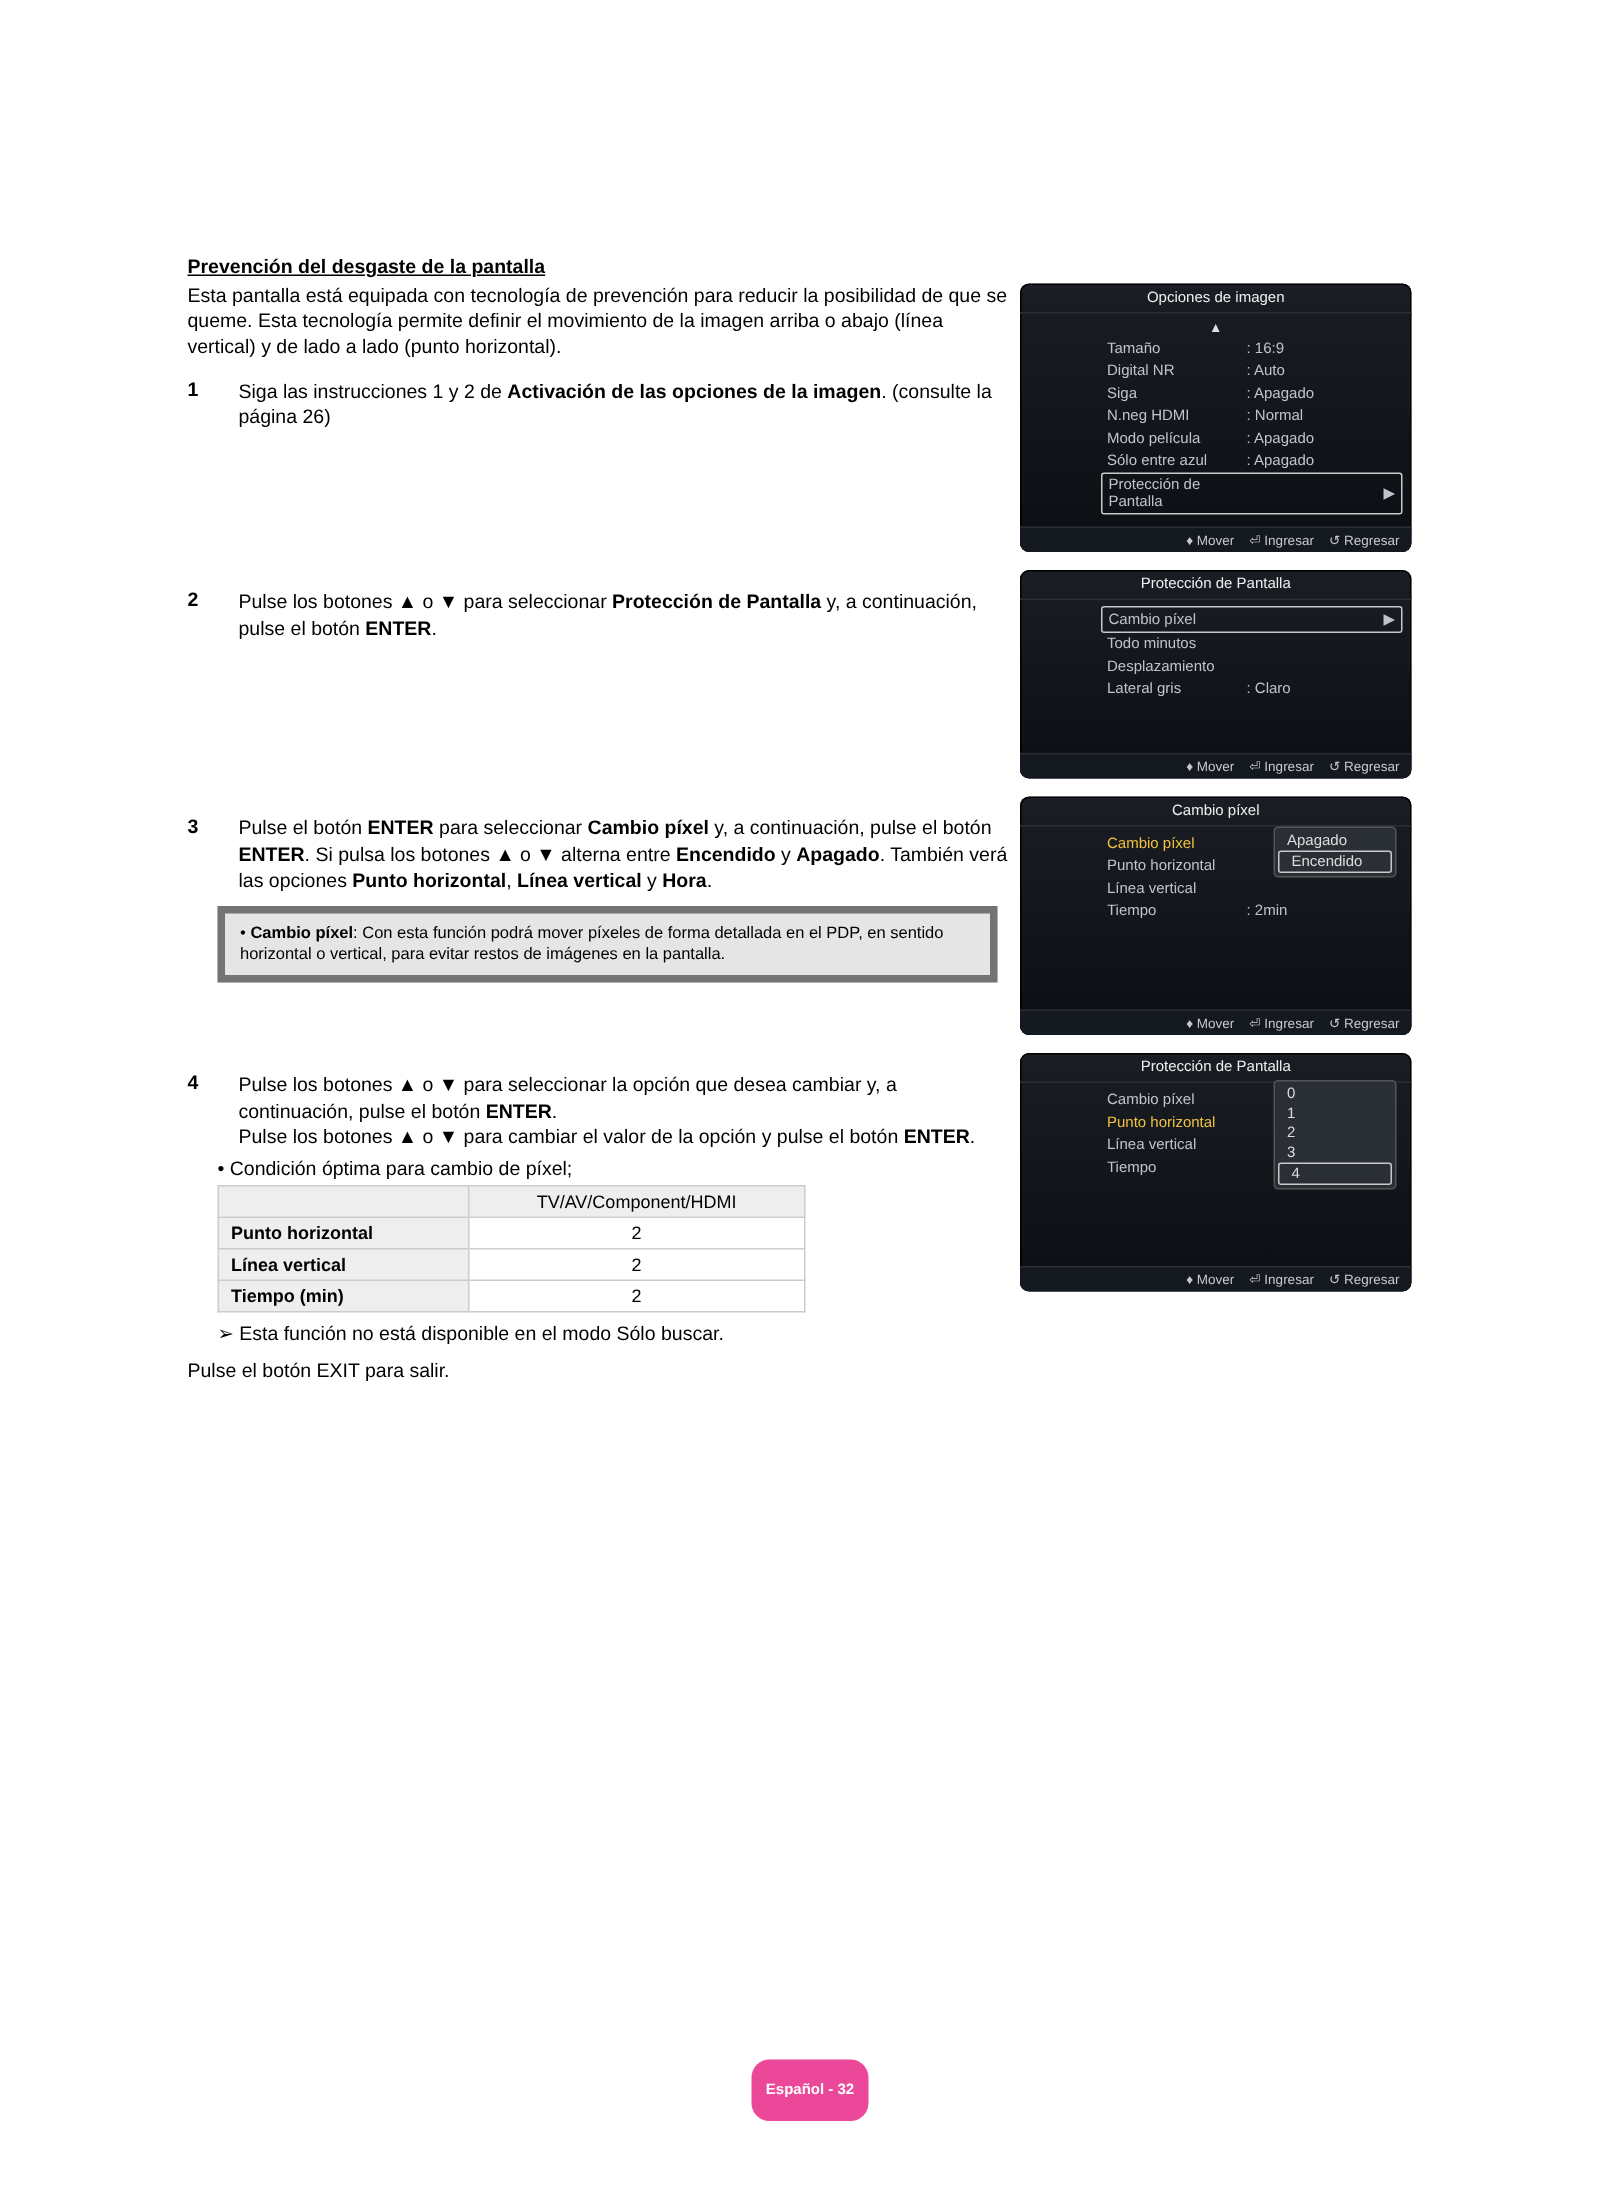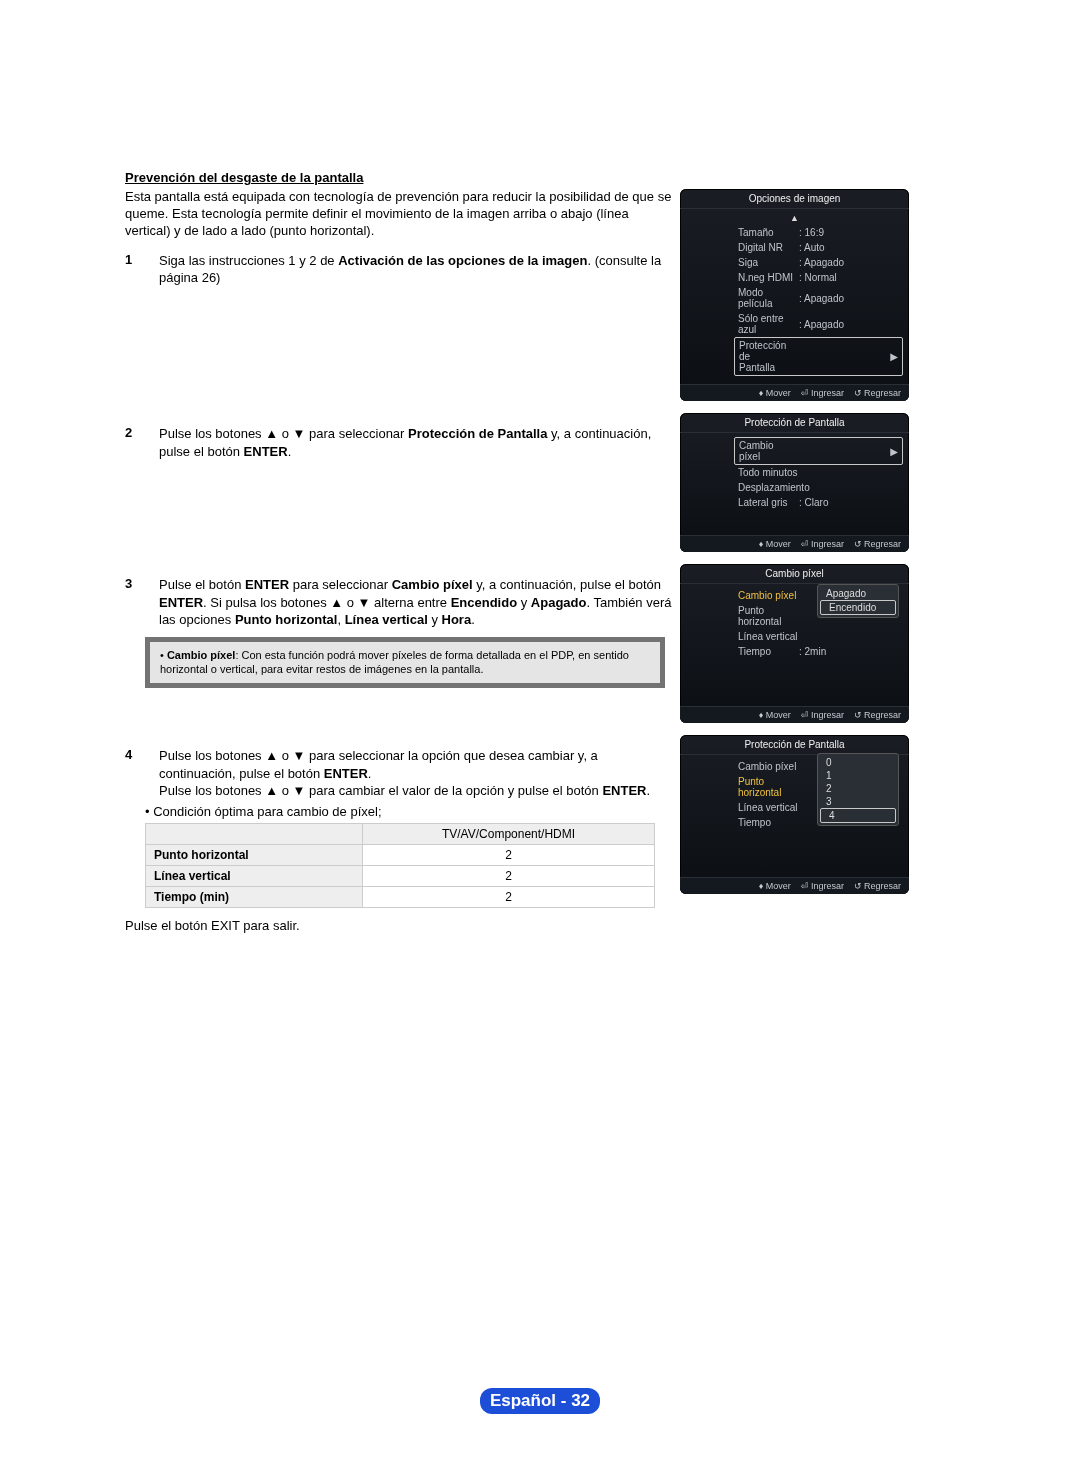--- a/index.html
+++ b/index.html
@@ -58,36 +58,36 @@
     max-width: 490px;
   }
   .note-box .b { font-weight: bold; }
 
   .bullet-line { margin: 4px 0 4px 20px; }
   .arrow-line { margin: 6px 0 6px 20px; }
   .exit-line { margin-top: 10px; }
 
   table.data {
     border-collapse: collapse;
-    width: 510px;
+    width: 392px;
     margin: 4px 0 6px 20px;
     font-size: 12px;
   }
   table.data th, table.data td {
     border: 1px solid #ccc;
     padding: 3px 8px;
     text-align: left;
   }
   table.data th { background: #eee; font-weight: bold; }
   table.data td.center { text-align: center; }
   table.data th.center { text-align: center; font-weight: normal; }
 
   
   .osd {
-    width: 229px;
+    width: 261px;
     background: linear-gradient(#1a1e24, #0b0e13);
     color: #ddd;
     font-size: 10px;
     border-radius: 6px;
     overflow: hidden;
     box-shadow: 0 0 0 1px #000 inset;
     flex-shrink: 0;
     margin-bottom: 12px;
   }
   .osd-title {
@@ -141,26 +141,26 @@
     padding: 1px 8px;
   }
   .osd-dropdown .dd-item.sel {
     border: 1px solid #c9c9c9;
     border-radius: 2px;
     margin: 0 2px;
   }
   .osd-wrap { position: relative; }
 
   .page-num {
-    background: #1d4ed8;
+    background: #ec4899;
     color: #fff;
     display: inline-block;
-    padding: 3px 10px;
+    padding: 15px 10px;
     border-radius: 12px;
-    font-size: 17px;
+    font-size: 10px;
     font-weight: bold;
   }
   .page-num-wrap {
     text-align: center;
     margin-top: 40px;
     position: absolute;
     left: 0; right: 0;
     bottom: 60px;
   }
 
@@ -345,20 +345,21 @@
         <tr>
               <th>Línea vertical</th>
               <td class="center">2</td>
             </tr>
         <tr>
               <th>Tiempo (min)</th>
               <td class="center">2</td>
             </tr>
       </tbody>
         </table>
+      <div class="arrow-line">➢  Esta función no está disponible en el modo Sólo buscar.</div>
       <div class="exit-line">
         <span>Pulse el botón </span><span class="b">EXIT</span><span> para salir.</span>
       </div>
     </div>
     <div class="right-col">
       <div class="osd osd-wrap">
         <div class="osd-title">Protección de Pantalla</div>
         <div class="osd-body" style="min-height:110px;">
           <div id="osd4-rows">
               <div class="osd-row">

